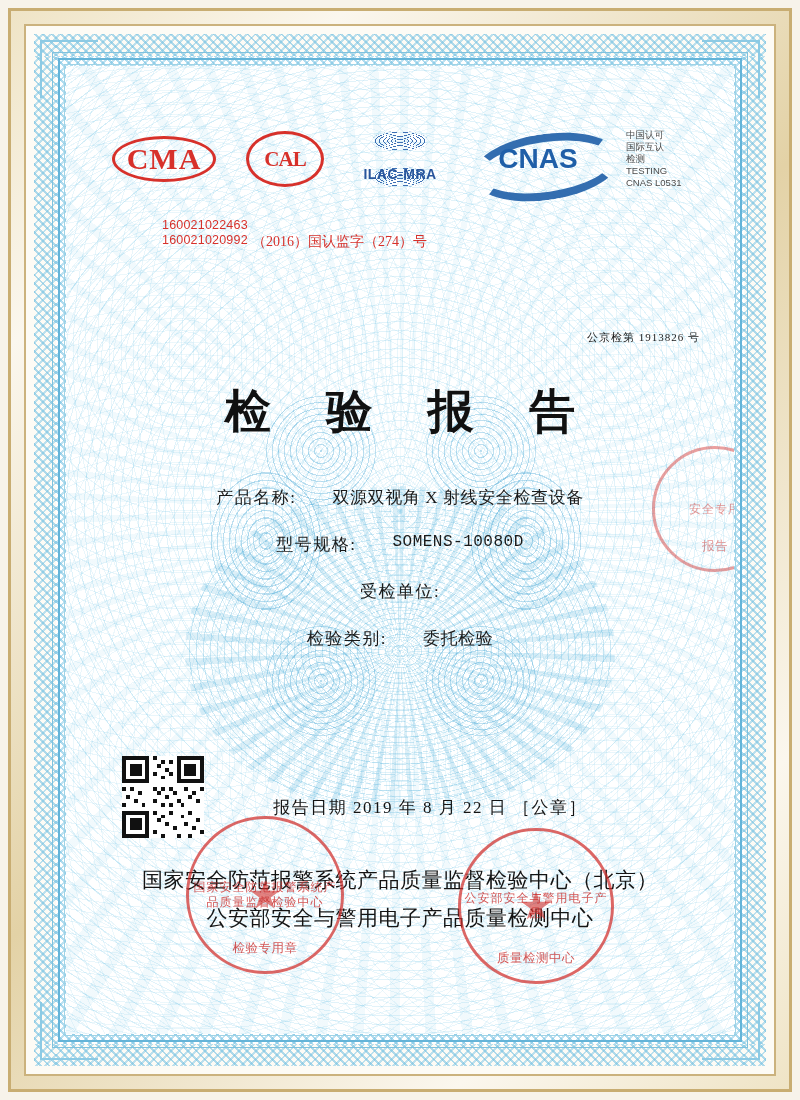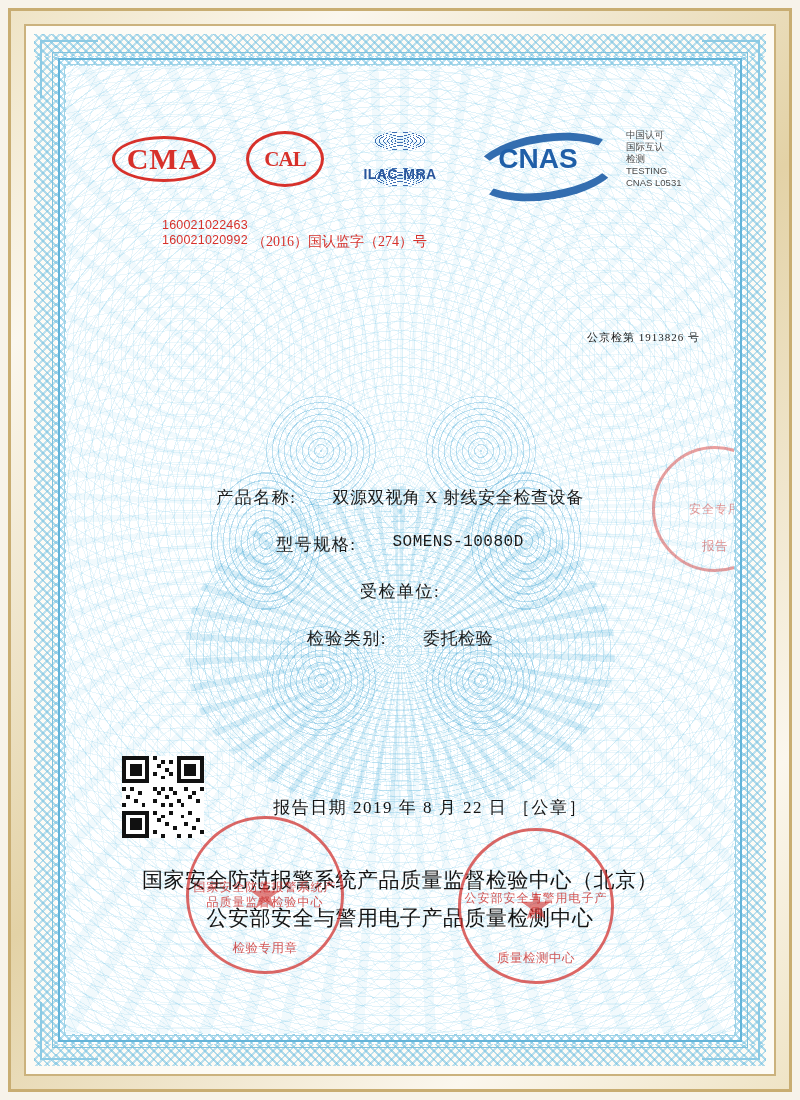--- a/index.html
+++ b/index.html
@@ -452,20 +452,21 @@
     </div>
 
     <div class="acc-numbers">
       <div>160021022463</div>
       <div>160021020992</div>
     </div>
     <div class="acc-approval">（2016）国认监字（274）号</div>
 
     <div class="report-no">公京检第 1913826 号</div>
 
+    <div class="title">检 验 报 告</div>
 
     <div class="fields">
       <div class="field-row">
         <span class="lbl">产品名称:</span>
         <span class="val">双源双视角 X 射线安全检查设备</span>
       </div>
       <div class="field-row">
         <span class="lbl">型号规格:</span>
         <span class="val mono">SOMENS-10080D</span>
       </div>

